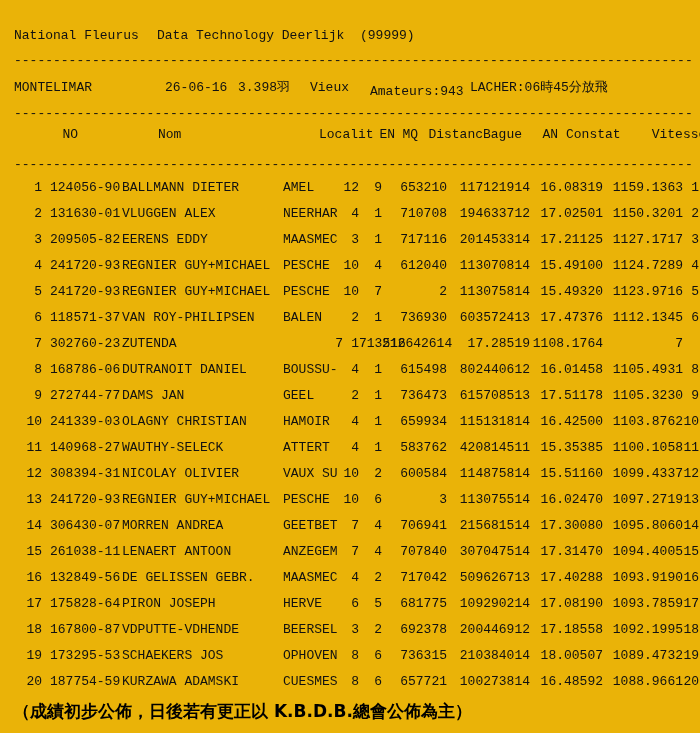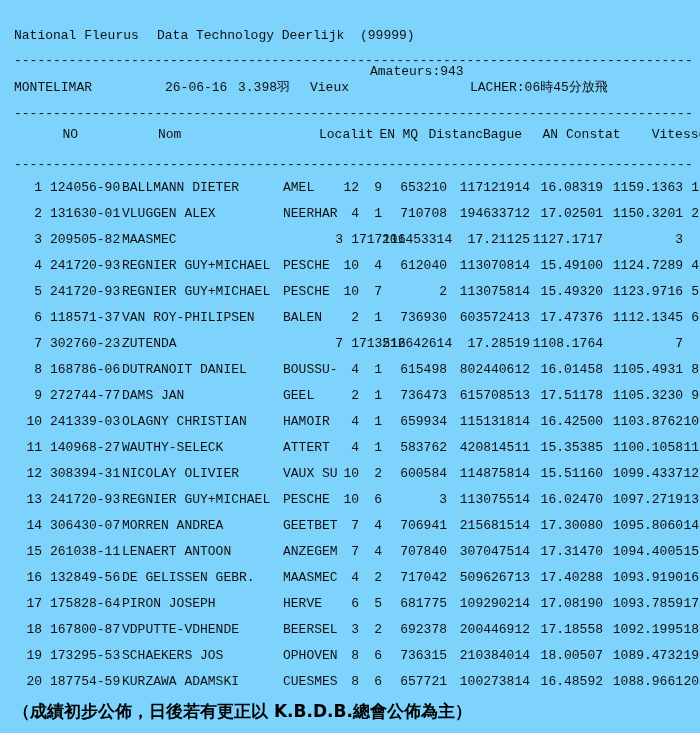--- a/index.html
+++ b/index.html
@@ -1,19 +1,19 @@
 <!DOCTYPE html>
 <html><head>
 <meta charset="utf-8">
 <style>
   html,body{margin:0;padding:0;background:#ffffff;}
   .page{
     position:relative;
     width:700px;height:733px;
-    background:#7dd3fc;
+    background:#eab308;
     color:#111;
     font-family:"Liberation Mono","DejaVu Sans Mono",monospace;
     font-size:13px;
     overflow:hidden;
   }
   .line{position:absolute;white-space:pre;line-height:16px;}
   .sep{position:absolute;left:14px;white-space:pre;line-height:26px;color:#111;}
   .grid-row{
     display:grid;
     grid-template-columns:42px 80px 161px 60px 16px 23px 65px 83px 73px 80px 16px;
@@ -43,21 +43,21 @@
   <span class="line" style="left:14px;top:28px">National Fleurus</span>
   <span class="line" style="left:157px;top:28px">Data Technology Deerlijk</span>
   <span class="line" style="left:360px;top:28px">(99999)</span>
 
   <div class="sep" style="top:48px">---------------------------------------------------------------------------------------</div>
 
   <span class="line" style="left:14px;top:80px">MONTELIMAR</span>
   <span class="line" style="left:165px;top:80px">26-06-16</span>
   <span class="line" style="left:238px;top:80px">3.398羽</span>
   <span class="line" style="left:310px;top:80px">Vieux</span>
-  <span class="line" style="left:370px;top:64px">Amateurs:943</span>
+  <span class="line" style="left:370px;top:84px">Amateurs:943</span>
   <span class="line" style="left:470px;top:80px">LACHER:06時45分放飛</span>
 
   <div class="sep" style="top:101px">---------------------------------------------------------------------------------------</div>
 
   <div class="grid-row header-row">
     <div class="c-no">NO</div>
     <div class="c-licence"></div>
     <div class="c-nom">Nom</div>
     <div class="c-localit">Localit</div>
     <div class="c-en">EN</div>
@@ -70,21 +70,21 @@
     <div class="c-constat">Constat</div>
     <div class="c-vitesse">Vitesse</div>
     <div class="c-no2">NO</div>
   </div>
 
   <div class="sep" style="top:152px">---------------------------------------------------------------------------------------</div>
 
   <div class="tbody" id="tbody">
       <div class="grid-row"><div class="c-no">1</div><div class="c-licence">124056-90</div><div class="c-nom">BALLMANN DIETER</div><div class="c-localit">AMEL</div><div class="c-en">12</div><div class="c-mq">9</div><div class="c-distanc">653210</div><div class="c-bague">117121914</div><div class="c-constat">16.08319</div><div class="c-vitesse">1159.1363</div><div class="c-no2">1</div></div>
       <div class="grid-row"><div class="c-no">2</div><div class="c-licence">131630-01</div><div class="c-nom">VLUGGEN ALEX</div><div class="c-localit">NEERHAR</div><div class="c-en">4</div><div class="c-mq">1</div><div class="c-distanc">710708</div><div class="c-bague">194633712</div><div class="c-constat">17.02501</div><div class="c-vitesse">1150.3201</div><div class="c-no2">2</div></div>
-      <div class="grid-row"><div class="c-no">3</div><div class="c-licence">209505-82</div><div class="c-localit">MAASMEC</div><div class="c-en">3</div><div class="c-mq">1</div><div class="c-distanc">717116</div><div class="c-bague">201453314</div><div class="c-constat">17.21125</div><div class="c-vitesse">1127.1717</div><div class="c-no2">3</div></div>
+      <div class="grid-row"><div class="c-no">3</div><div class="c-licence">209505-82</div><div class="c-nom">EERENS EDDY</div><div class="c-localit">MAASMEC</div><div class="c-en">3</div><div class="c-mq">1</div><div class="c-distanc">717116</div><div class="c-bague">201453314</div><div class="c-constat">17.21125</div><div class="c-vitesse">1127.1717</div><div class="c-no2">3</div></div>
       <div class="grid-row"><div class="c-no">4</div><div class="c-licence">241720-93</div><div class="c-nom">REGNIER GUY+MICHAEL</div><div class="c-localit">PESCHE</div><div class="c-en">10</div><div class="c-mq">4</div><div class="c-distanc">612040</div><div class="c-bague">113070814</div><div class="c-constat">15.49100</div><div class="c-vitesse">1124.7289</div><div class="c-no2">4</div></div>
       <div class="grid-row"><div class="c-no">5</div><div class="c-licence">241720-93</div><div class="c-nom">REGNIER GUY+MICHAEL</div><div class="c-localit">PESCHE</div><div class="c-en">10</div><div class="c-mq">7</div><div class="c-distanc">2</div><div class="c-bague">113075814</div><div class="c-constat">15.49320</div><div class="c-vitesse">1123.9716</div><div class="c-no2">5</div></div>
       <div class="grid-row"><div class="c-no">6</div><div class="c-licence">118571-37</div><div class="c-nom">VAN ROY-PHILIPSEN</div><div class="c-localit">BALEN</div><div class="c-en">2</div><div class="c-mq">1</div><div class="c-distanc">736930</div><div class="c-bague">603572413</div><div class="c-constat">17.47376</div><div class="c-vitesse">1112.1345</div><div class="c-no2">6</div></div>
       <div class="grid-row"><div class="c-no">7</div><div class="c-licence">302760-23</div><div class="c-localit">ZUTENDA</div><div class="c-en">7</div><div class="c-mq">1</div><div class="c-distanc">713516</div><div class="c-bague">212642614</div><div class="c-constat">17.28519</div><div class="c-vitesse">1108.1764</div><div class="c-no2">7</div></div>
       <div class="grid-row"><div class="c-no">8</div><div class="c-licence">168786-06</div><div class="c-nom">DUTRANOIT DANIEL</div><div class="c-localit">BOUSSU-</div><div class="c-en">4</div><div class="c-mq">1</div><div class="c-distanc">615498</div><div class="c-bague">802440612</div><div class="c-constat">16.01458</div><div class="c-vitesse">1105.4931</div><div class="c-no2">8</div></div>
       <div class="grid-row"><div class="c-no">9</div><div class="c-licence">272744-77</div><div class="c-nom">DAMS JAN</div><div class="c-localit">GEEL</div><div class="c-en">2</div><div class="c-mq">1</div><div class="c-distanc">736473</div><div class="c-bague">615708513</div><div class="c-constat">17.51178</div><div class="c-vitesse">1105.3230</div><div class="c-no2">9</div></div>
       <div class="grid-row"><div class="c-no">10</div><div class="c-licence">241339-03</div><div class="c-nom">OLAGNY CHRISTIAN</div><div class="c-localit">HAMOIR</div><div class="c-en">4</div><div class="c-mq">1</div><div class="c-distanc">659934</div><div class="c-bague">115131814</div><div class="c-constat">16.42500</div><div class="c-vitesse">1103.8762</div><div class="c-no2">10</div></div>
       <div class="grid-row"><div class="c-no">11</div><div class="c-licence">140968-27</div><div class="c-nom">WAUTHY-SELECK</div><div class="c-localit">ATTERT</div><div class="c-en">4</div><div class="c-mq">1</div><div class="c-distanc">583762</div><div class="c-bague">420814511</div><div class="c-constat">15.35385</div><div class="c-vitesse">1100.1058</div><div class="c-no2">11</div></div>
       <div class="grid-row"><div class="c-no">12</div><div class="c-licence">308394-31</div><div class="c-nom">NICOLAY OLIVIER</div><div class="c-localit">VAUX SU</div><div class="c-en">10</div><div class="c-mq">2</div><div class="c-distanc">600584</div><div class="c-bague">114875814</div><div class="c-constat">15.51160</div><div class="c-vitesse">1099.4337</div><div class="c-no2">12</div></div>
       <div class="grid-row"><div class="c-no">13</div><div class="c-licence">241720-93</div><div class="c-nom">REGNIER GUY+MICHAEL</div><div class="c-localit">PESCHE</div><div class="c-en">10</div><div class="c-mq">6</div><div class="c-distanc">3</div><div class="c-bague">113075514</div><div class="c-constat">16.02470</div><div class="c-vitesse">1097.2719</div><div class="c-no2">13</div></div>

